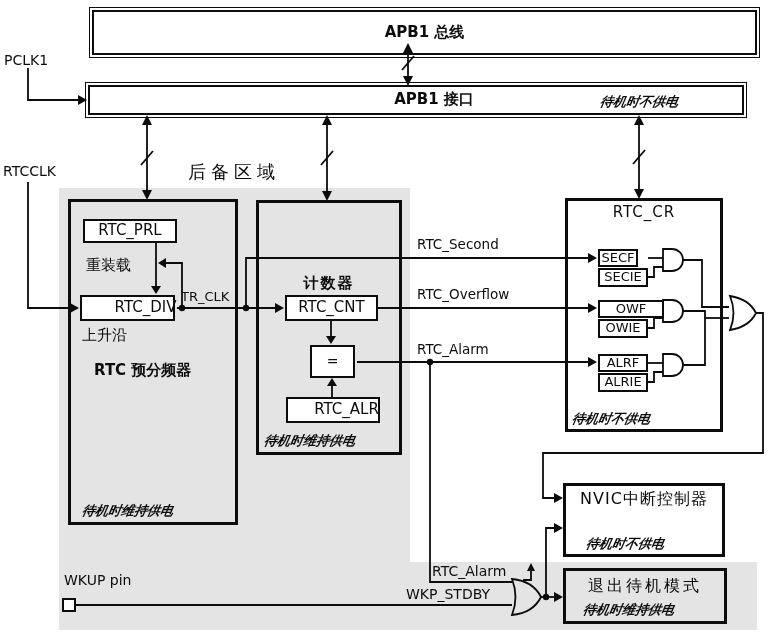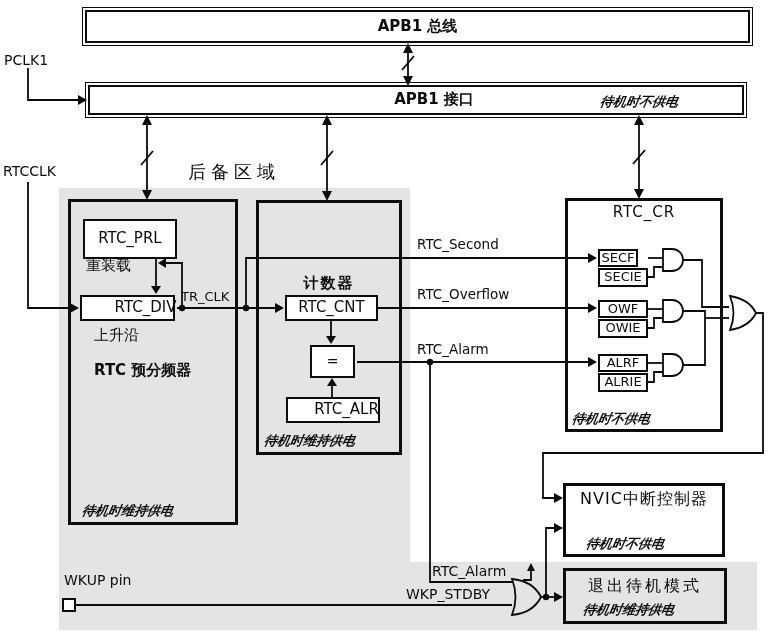--- a/index.html
+++ b/index.html
@@ -24,21 +24,21 @@
   .flag{font-size:13px;}
 </style>
 </head>
 <body>
 
 <div id="stage">
 
   <div class="abs gray z0" style="left:59px;top:188px;width:351px;height:442px;"></div>
   <div class="abs gray z0" style="left:410px;top:562px;width:347px;height:68px;"></div>
 
-  <div class="abs dbl cflex z2" style="left:85px;top:10px;width:665px;height:33px;">
+  <div class="abs dbl cflex z2" style="left:92px;top:10px;width:665px;height:45px;">
     <span class="lbl b" style="font-size:15px;">APB1 总线</span>
   </div>
 
   <div class="abs dbl cflex z2" style="left:88px;top:85px;width:656px;height:30px;padding-left:36px;">
     <span class="lbl b" style="font-size:15px;">APB1 接口</span>
   </div>
   <div class="abs note z12" style="left:599px;top:95px;">待机时不供电</div>
 
   <div class="abs box3 z2" style="left:68px;top:199px;width:170px;height:326px;background:transparent;"></div>
 
@@ -126,21 +126,21 @@
       <polygon points="531,563 527,571 535,571"></polygon>
 
       <circle cx="182" cy="308" r="3.2"></circle>
       <circle cx="246" cy="308" r="3.2"></circle>
       <circle cx="430" cy="362" r="3.2"></circle>
       <circle cx="546" cy="597" r="3.2"></circle>
     </g>
     <rect x="63" y="599" width="12" height="12" fill="#ffffff" stroke="#0c0c0c" stroke-width="2"></rect>
   </svg>
 
-  <div class="abs box2 cflex z10" style="left:83px;top:219px;width:94px;height:40px;">
+  <div class="abs box2 cflex z10" style="left:83px;top:219px;width:94px;height:24px;">
     <span class="lbl" style="font-size:15px;">RTC_PRL</span>
   </div>
   <div class="abs box2 cflex z10" style="left:80px;top:295px;width:95px;height:26px;padding-left:36px;">
     <span class="lbl" style="font-size:15px;">RTC_DIV</span>
   </div>
   <div class="abs box2 cflex z10" style="left:285px;top:295px;width:93px;height:26px;">
     <span class="lbl" style="font-size:15px;">RTC_CNT</span>
   </div>
   <div class="abs box2 cflex z10" style="left:310px;top:345px;width:45px;height:33px;">
     <span class="lbl" style="font-size:14px;">=</span>
@@ -148,40 +148,40 @@
   <div class="abs box2 cflex z10" style="left:286px;top:397px;width:94px;height:26px;padding-left:27px;">
     <span class="lbl" style="font-size:15px;">RTC_ALR</span>
   </div>
 
   <div class="abs box2 cflex z10" style="left:598px;top:249px;width:40px;height:18px;">
     <span class="lbl flag">SECF</span>
   </div>
   <div class="abs box2 cflex z10" style="left:598px;top:268px;width:50px;height:19px;">
     <span class="lbl flag">SECIE</span>
   </div>
-  <div class="abs box2 cflex z10" style="left:598px;top:300px;width:50px;height:18px;">
+  <div class="abs box2 cflex z10" style="left:598px;top:300px;width:66px;height:18px;">
     <span class="lbl flag">OWF</span>
   </div>
   <div class="abs box2 cflex z10" style="left:598px;top:319px;width:50px;height:19px;">
     <span class="lbl flag">OWIE</span>
   </div>
   <div class="abs box2 cflex z10" style="left:598px;top:354px;width:50px;height:18px;">
     <span class="lbl flag">ALRF</span>
   </div>
   <div class="abs box2 cflex z10" style="left:598px;top:373px;width:50px;height:19px;">
     <span class="lbl flag">ALRIE</span>
   </div>
 
   <div class="abs lbl z12" style="left:4px;top:52px;font-size:14px;">PCLK1</div>
   <div class="abs lbl z12" style="left:3px;top:163px;font-size:14px;">RTCCLK</div>
   <div class="abs lbl z12" style="left:188px;top:162px;font-size:18px;letter-spacing:5px;">后备区域</div>
   <div class="abs lbl z12" style="left:181px;top:290px;font-size:13px;">TR_CLK</div>
 
   <div class="abs lbl z12" style="left:86px;top:257px;font-size:15px;">重装载</div>
-  <div class="abs lbl z12" style="left:82px;top:327px;font-size:15px;margin-left:12px;">上升沿</div>
+  <div class="abs lbl z12" style="left:82px;top:327px;font-size:15px;">上升沿</div>
   <div class="abs lbl b z12" style="left:94px;top:362px;font-size:15px;">RTC 预分频器</div>
   <div class="abs note z12" style="left:81px;top:504px;">待机时维持供电</div>
 
   <div class="abs lbl b z12 cflex" style="left:256px;top:275px;width:146px;font-size:15px;letter-spacing:2px;">计数器</div>
   <div class="abs note z12" style="left:263px;top:434px;">待机时维持供电</div>
 
   <div class="abs lbl sig z12" style="left:417px;top:237px;">RTC_Second</div>
   <div class="abs lbl sig z12" style="left:417px;top:287px;">RTC_Overflow</div>
   <div class="abs lbl sig z12" style="left:417px;top:342px;">RTC_Alarm</div>
 

